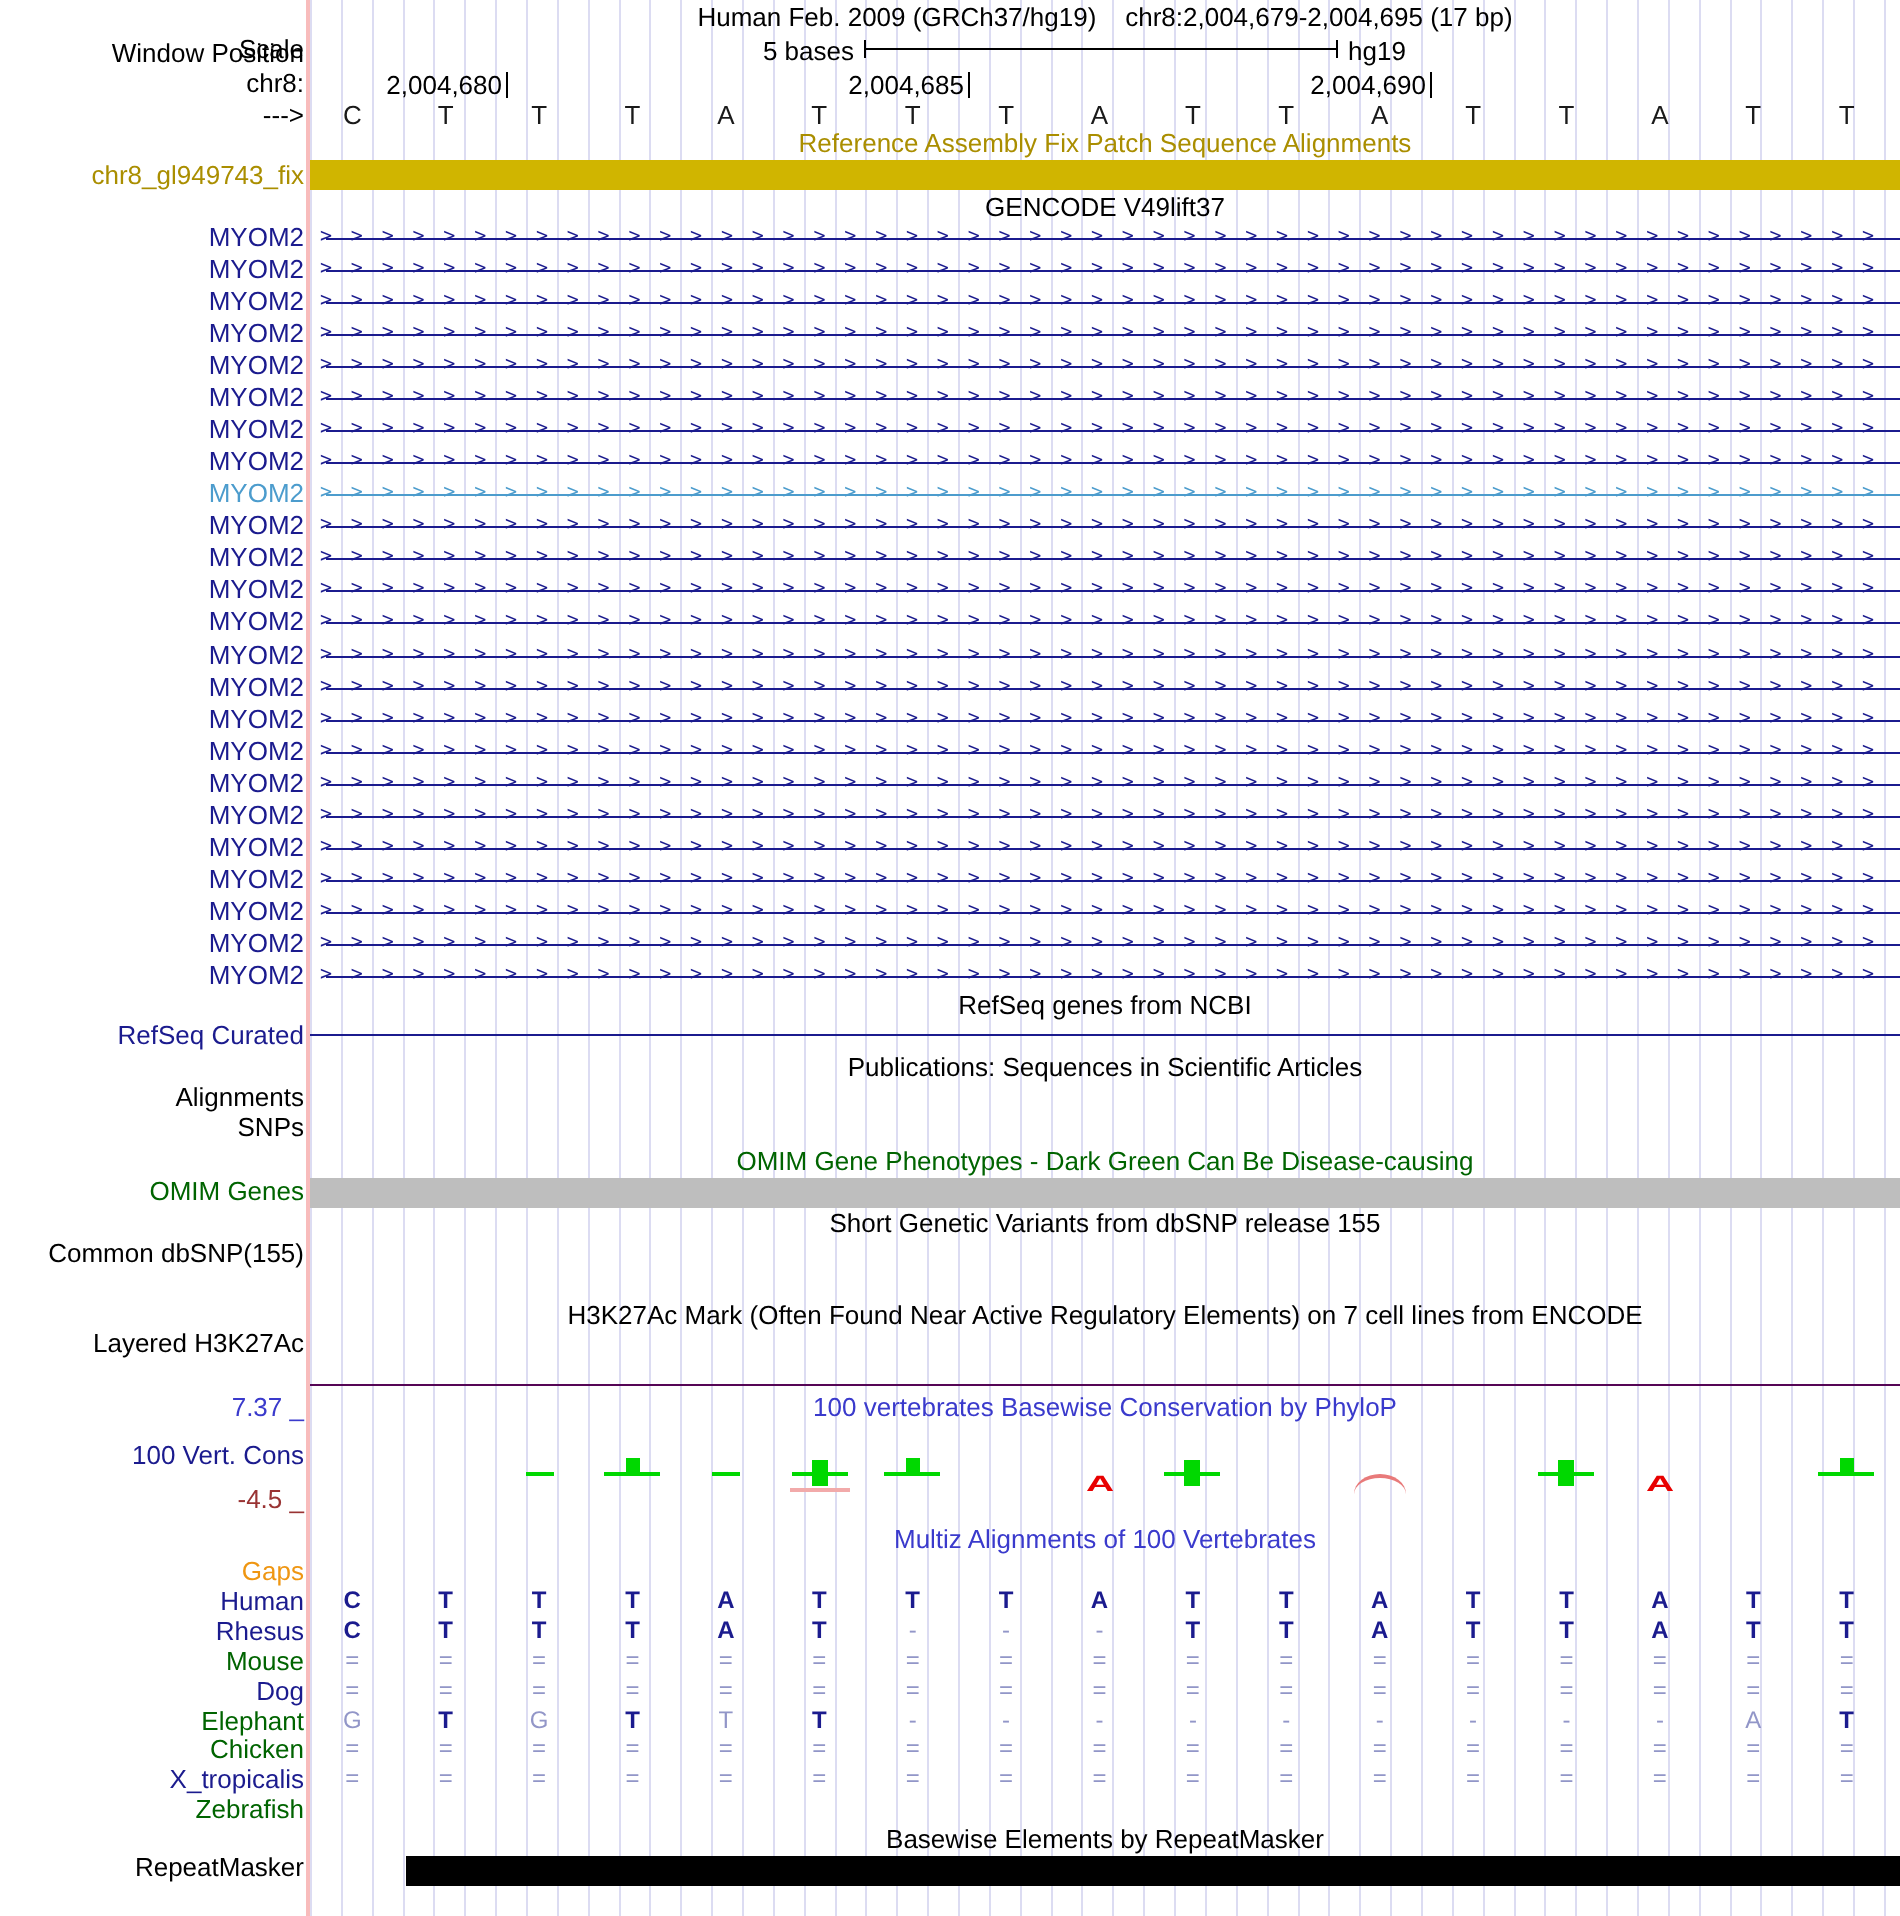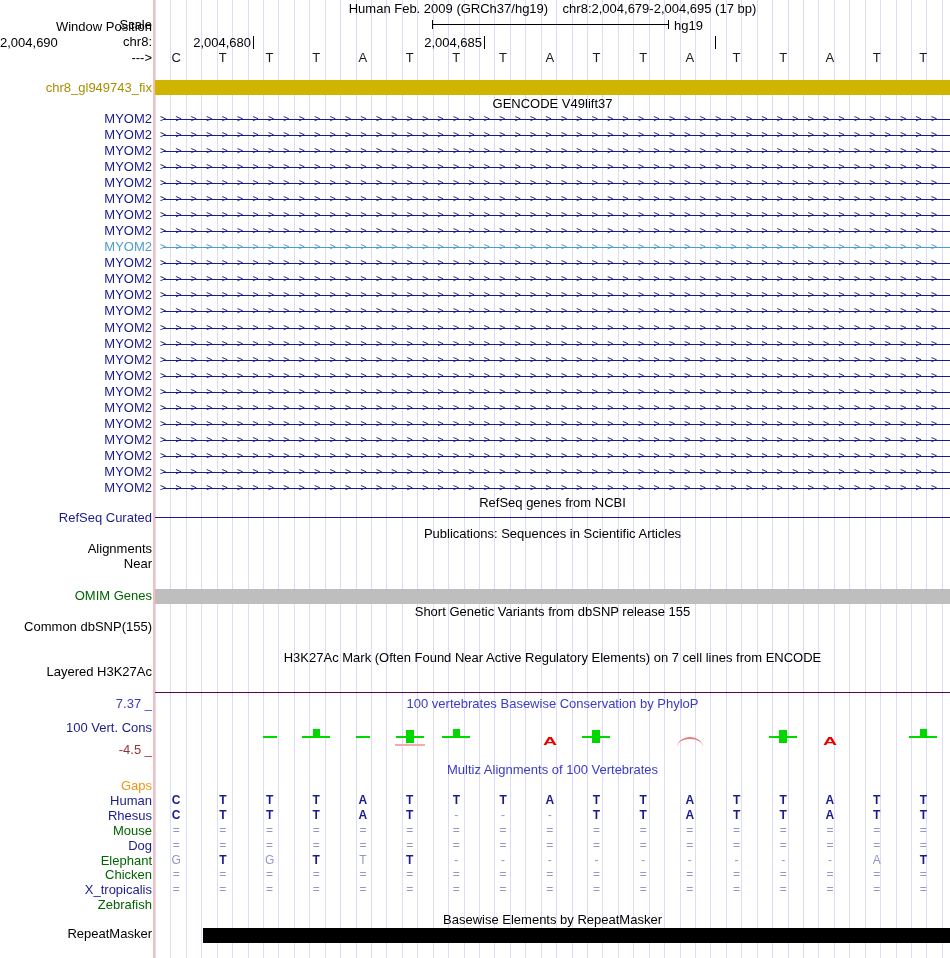--- a/index.html
+++ b/index.html
@@ -33,31 +33,32 @@
 </head>
 <body>
 
 <div id="browser">
   <div class="grid-layer"></div>
   <div class="pink-line"></div>
 
   <div class="lbl" style="top:20px">Window Position</div>
   <div class="ctr" style="top:2px">Human Feb. 2009 (GRCh37/hg19)    chr8:2,004,679-2,004,695 (17 bp)</div>
   <div class="lbl" style="top:18px">Scale</div>
+  <div class="abs" style="top:18px;left:0;width:427px;text-align:right">5 bases</div>
   <div class="scale-ruler" style="top:20px;left:432px;width:235px">
       <div></div>
     </div>
   <div class="abs" style="top:18px;left:674px">hg19</div>
   <div class="lbl" style="top:35px">chr8:</div>
   <div id="pos-ticks">
       <div class="abs" style="top: 35px; left: 0px; width: 251px; text-align: right;">2,004,680</div>
       <div class="tick" style="top: 36px; left: 253px;"></div>
       <div class="abs" style="top: 35px; left: 0px; width: 482px; text-align: right;">2,004,685</div>
       <div class="tick" style="top: 36px; left: 484px;"></div>
-      <div class="abs" style="top: 35px; left: 0px; width: 713px; ">2,004,690</div>
+      <div class="abs" style="top: 35px; left: 0px; width: 713px; text-align: right;">2,004,690</div>
       <div class="tick" style="top: 36px; left: 715px;"></div>
     </div>
   <div class="lbl" style="top:51px">---&gt;</div>
   <div id="seq-row">
       <div class="seq-base" style="top: 50px; left: 176.15px;">C</div>
       <div class="seq-base" style="top: 50px; left: 222.85px;">T</div>
       <div class="seq-base" style="top: 50px; left: 269.55px;">T</div>
       <div class="seq-base" style="top: 50px; left: 316.25px;">T</div>
       <div class="seq-base" style="top: 50px; left: 362.95px;">A</div>
       <div class="seq-base" style="top: 50px; left: 409.65px;">T</div>
@@ -67,20 +68,21 @@
       <div class="seq-base" style="top: 50px; left: 596.45px;">T</div>
       <div class="seq-base" style="top: 50px; left: 643.15px;">T</div>
       <div class="seq-base" style="top: 50px; left: 689.85px;">A</div>
       <div class="seq-base" style="top: 50px; left: 736.55px;">T</div>
       <div class="seq-base" style="top: 50px; left: 783.25px;">T</div>
       <div class="seq-base" style="top: 50px; left: 829.95px;">A</div>
       <div class="seq-base" style="top: 50px; left: 876.65px;">T</div>
       <div class="seq-base" style="top: 50px; left: 923.35px;">T</div>
     </div>
 
+  <div class="ctr olive" style="top:65px">Reference Assembly Fix Patch Sequence Alignments</div>
   <div class="lbl olive" style="top:81px">chr8_gl949743_fix</div>
   <div class="bar" style="top:80px;background:var(--gold-bar)"></div>
 
   <div class="ctr" style="top:97px">GENCODE V49lift37</div>
   <div id="gene-rows">
       <div style="position: absolute; top: 111px; left: 155px; width: 795px; height: 16px;">
         <div style="position: absolute; right: auto; top: 1px; color: rgb(27, 27, 142); white-space: pre; line-height: 14px; text-align: right; width: 80px; left: -83px; transform: none;">MYOM2</div>
         <div class="gene-line" style="top: 8px; left: 8px; width: 787px; background: rgb(27, 27, 142);"></div>
         <div class="gene-chev" style="top: 3px; left: 0px; width: 795px; color: rgb(27, 27, 142);">&gt;&gt;&gt;&gt;&gt;&gt;&gt;&gt;&gt;&gt;&gt;&gt;&gt;&gt;&gt;&gt;&gt;&gt;&gt;&gt;&gt;&gt;&gt;&gt;&gt;&gt;&gt;&gt;&gt;&gt;&gt;&gt;&gt;&gt;&gt;&gt;&gt;&gt;&gt;&gt;&gt;&gt;&gt;&gt;&gt;&gt;&gt;&gt;&gt;&gt;&gt;</div>
       </div>
@@ -200,22 +202,23 @@
         <div class="gene-chev" style="top: 3px; left: 0px; width: 795px; color: rgb(27, 27, 142);">&gt;&gt;&gt;&gt;&gt;&gt;&gt;&gt;&gt;&gt;&gt;&gt;&gt;&gt;&gt;&gt;&gt;&gt;&gt;&gt;&gt;&gt;&gt;&gt;&gt;&gt;&gt;&gt;&gt;&gt;&gt;&gt;&gt;&gt;&gt;&gt;&gt;&gt;&gt;&gt;&gt;&gt;&gt;&gt;&gt;&gt;&gt;&gt;&gt;&gt;&gt;</div>
       </div>
     </div>
 
   <div class="ctr" style="top:496px">RefSeq genes from NCBI</div>
   <div class="lbl navy" style="top:511px">RefSeq Curated</div>
   <div class="hline" style="top:517px;background:var(--navy)"></div>
 
   <div class="ctr" style="top:527px">Publications: Sequences in Scientific Articles</div>
   <div class="lbl" style="top:542px">Alignments</div>
-  <div class="lbl" style="top:557px">Near</div>
-
+  <div class="lbl" style="top:557px">SNPs</div>
+
+  <div class="ctr green" style="top:574px">OMIM Gene Phenotypes - Dark Green Can Be Disease-causing</div>
   <div class="lbl green" style="top:589px">OMIM Genes</div>
   <div class="bar" style="top:589px;background:var(--gray-bar)"></div>
 
   <div class="ctr" style="top:605px">Short Genetic Variants from dbSNP release 155</div>
   <div class="lbl" style="top:620px">Common dbSNP(155)</div>
 
   <div class="ctr" style="top:651px">H3K27Ac Mark (Often Found Near Active Regulatory Elements) on 7 cell lines from ENCODE</div>
   <div class="lbl" style="top:665px">Layered H3K27Ac</div>
   <div class="hline" style="top:692px;background:#550555"></div>
 

